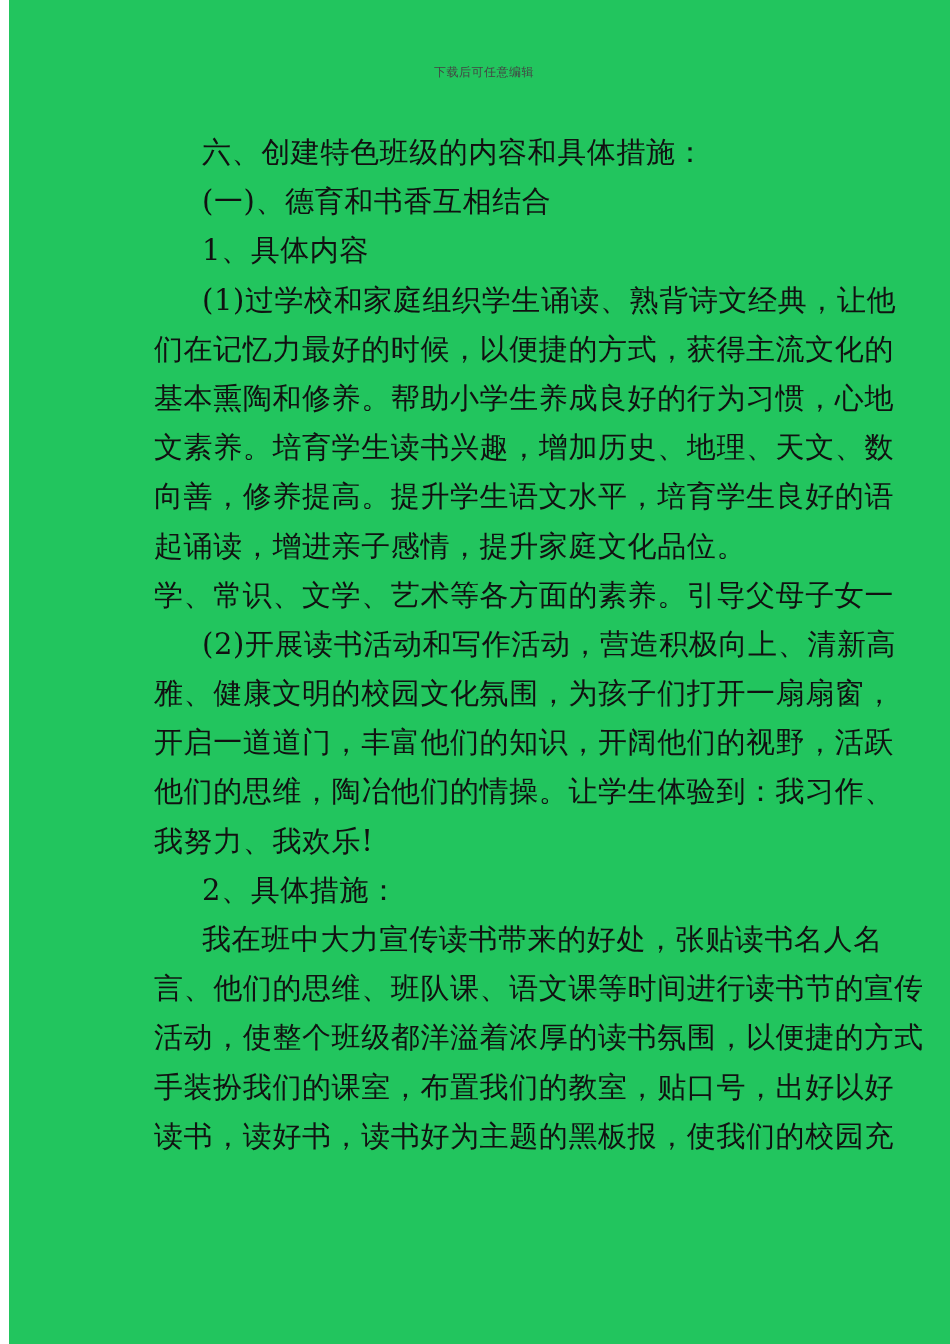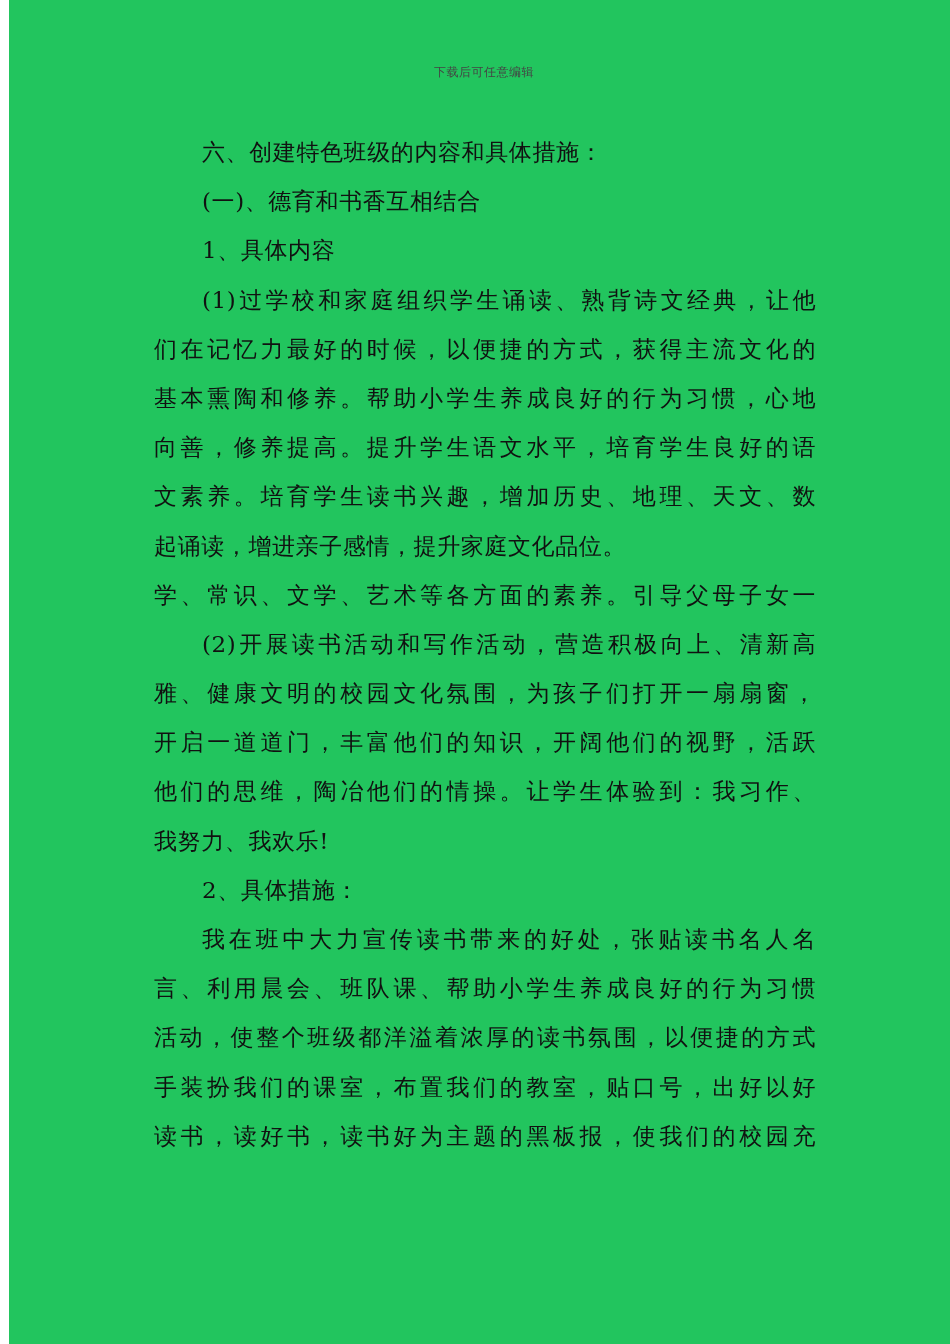--- a/index.html
+++ b/index.html
@@ -34,21 +34,21 @@
     }
     .body-text {
       position: absolute;
       left: 145px;
       top: 128px;
       width: 662px;
     }
     .line {
       height: 49.2px;
       line-height: 49.2px;
-      font-size: 23px;
+      font-size: 29px;
       white-space: nowrap;
       letter-spacing: 0.6px;
     }
     .indent {
       padding-left: 48px;
     }
     .just {
       text-align: justify;
       text-align-last: justify;
     }
@@ -59,29 +59,29 @@
 <div class="page">
   <div class="page-header">下载后可任意编辑</div>
 
   <div class="body-text">
     <div class="line indent">六、创建特色班级的内容和具体措施：</div>
     <div class="line indent">(一)、德育和书香互相结合</div>
     <div class="line indent">1、具体内容</div>
     <div class="line indent just">(1)过学校和家庭组织学生诵读、熟背诗文经典，让他</div>
     <div class="line just">们在记忆力最好的时候，以便捷的方式，获得主流文化的</div>
     <div class="line just">基本熏陶和修养。帮助小学生养成良好的行为习惯，心地</div>
+    <div class="line just">文素养。培育学生读书兴趣，增加历史、地理、天文、数</div>
     <div class="line just">向善，修养提高。提升学生语文水平，培育学生良好的语</div>
-    <div class="line just">文素养。培育学生读书兴趣，增加历史、地理、天文、数</div>
     <div class="line">起诵读，增进亲子感情，提升家庭文化品位。</div>
     <div class="line just">学、常识、文学、艺术等各方面的素养。引导父母子女一</div>
     <div class="line indent just">(2)开展读书活动和写作活动，营造积极向上、清新高</div>
     <div class="line just">雅、健康文明的校园文化氛围，为孩子们打开一扇扇窗，</div>
     <div class="line just">开启一道道门，丰富他们的知识，开阔他们的视野，活跃</div>
     <div class="line just">他们的思维，陶冶他们的情操。让学生体验到：我习作、</div>
     <div class="line">我努力、我欢乐!</div>
     <div class="line indent">2、具体措施：</div>
     <div class="line indent just">我在班中大力宣传读书带来的好处，张贴读书名人名</div>
-    <div class="line just">言、利用晨会、班队课、帮助小学生养成良好的行为习惯</div>
+    <div class="line just">言、他们的思维、班队课、语文课等时间进行读书节的宣传</div>
     <div class="line just">活动，使整个班级都洋溢着浓厚的读书氛围，以便捷的方式</div>
     <div class="line just">手装扮我们的课室，布置我们的教室，贴口号，出好以好</div>
     <div class="line just">读书，读好书，读书好为主题的黑板报，使我们的校园充</div>
   </div>
 </div>
 
 </body></html>

